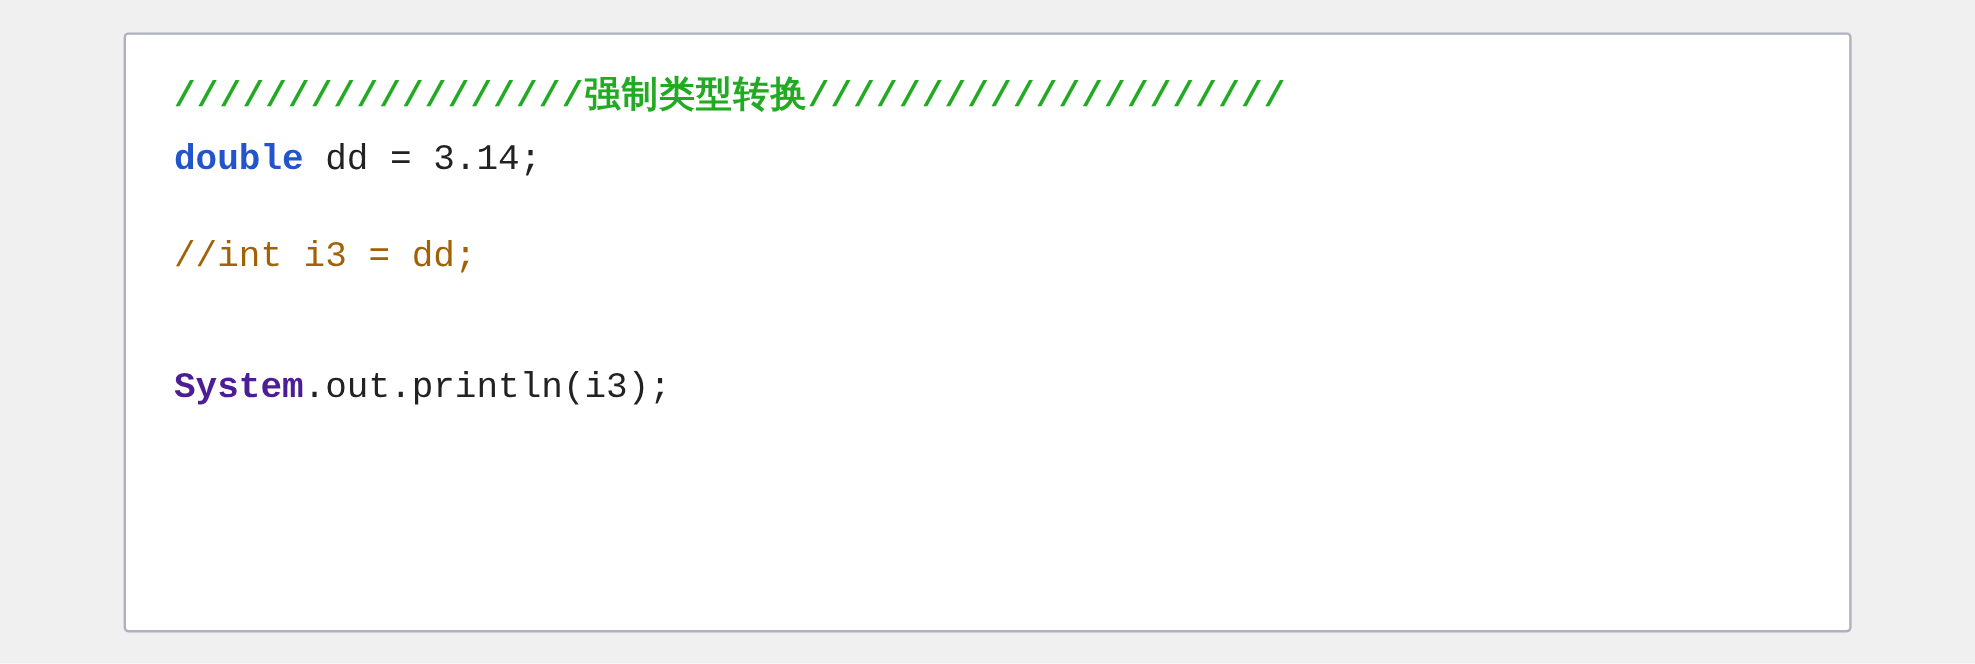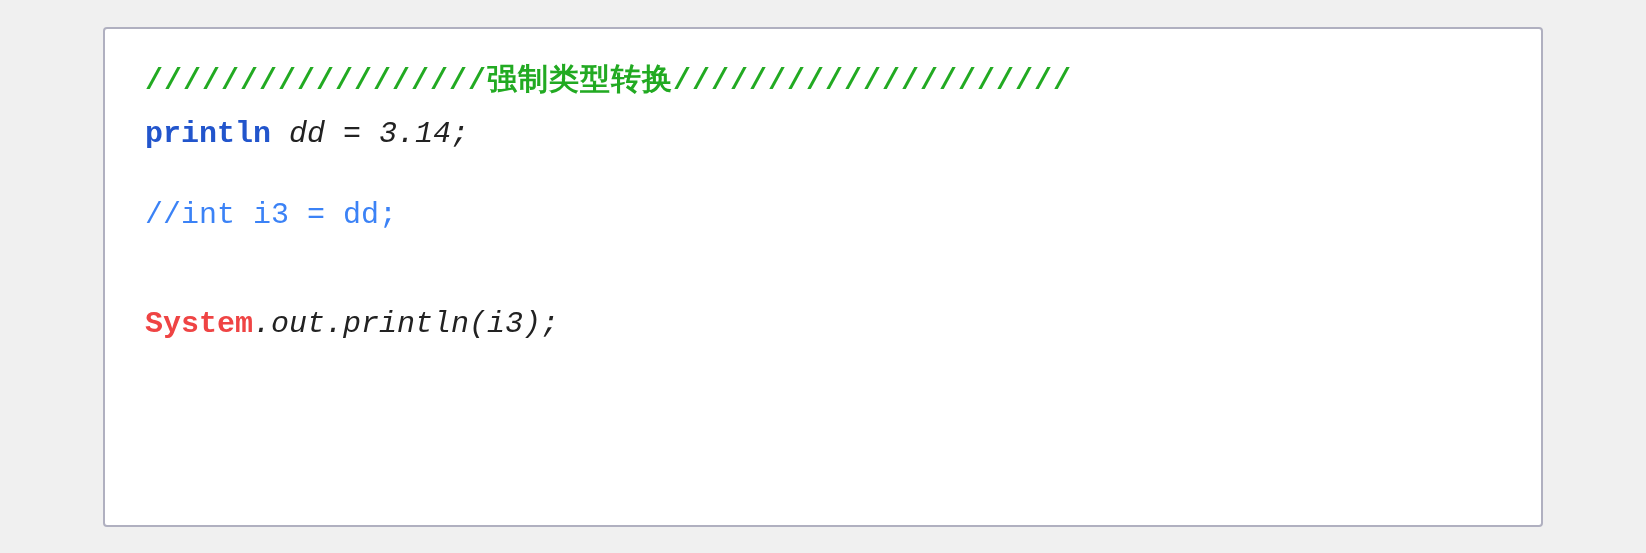--- a/index.html
+++ b/index.html
@@ -54,44 +54,43 @@
       color: #2255cc;
       font-weight: bold;
     }
 
     .kw-purple {
       color: #8833aa;
       font-weight: bold;
     }
 
     .kw-red {
-      color: #ef4444;
+      color: #4c1d95;
       font-weight: bold;
     }
 
     .text-black {
       color: #222222;
-      font-style: italic;
     }
 
     .comment-green {
-      color: #3b82f6;
+      color: #a16207;
     }
   </style>
 </head>
 <body>
 
 <div class="code-box">
 
   <div class="code-line comment-header">
     <span>//////////////////</span><span>强制类型转换</span><span>/////////////////////</span>
   </div>
 
   <div class="code-line">
-    <span class="kw-blue">println</span><span class="text-black"> dd = 3.14;</span>
+    <span class="kw-blue">double</span><span class="text-black"> dd = 3.14;</span>
   </div>
 
   <div class="blank-line"></div>
 
   <div class="code-line">
     <span class="comment-green">//int i3 = dd;</span>
   </div>
 
   <div class="blank-line"></div>
 

